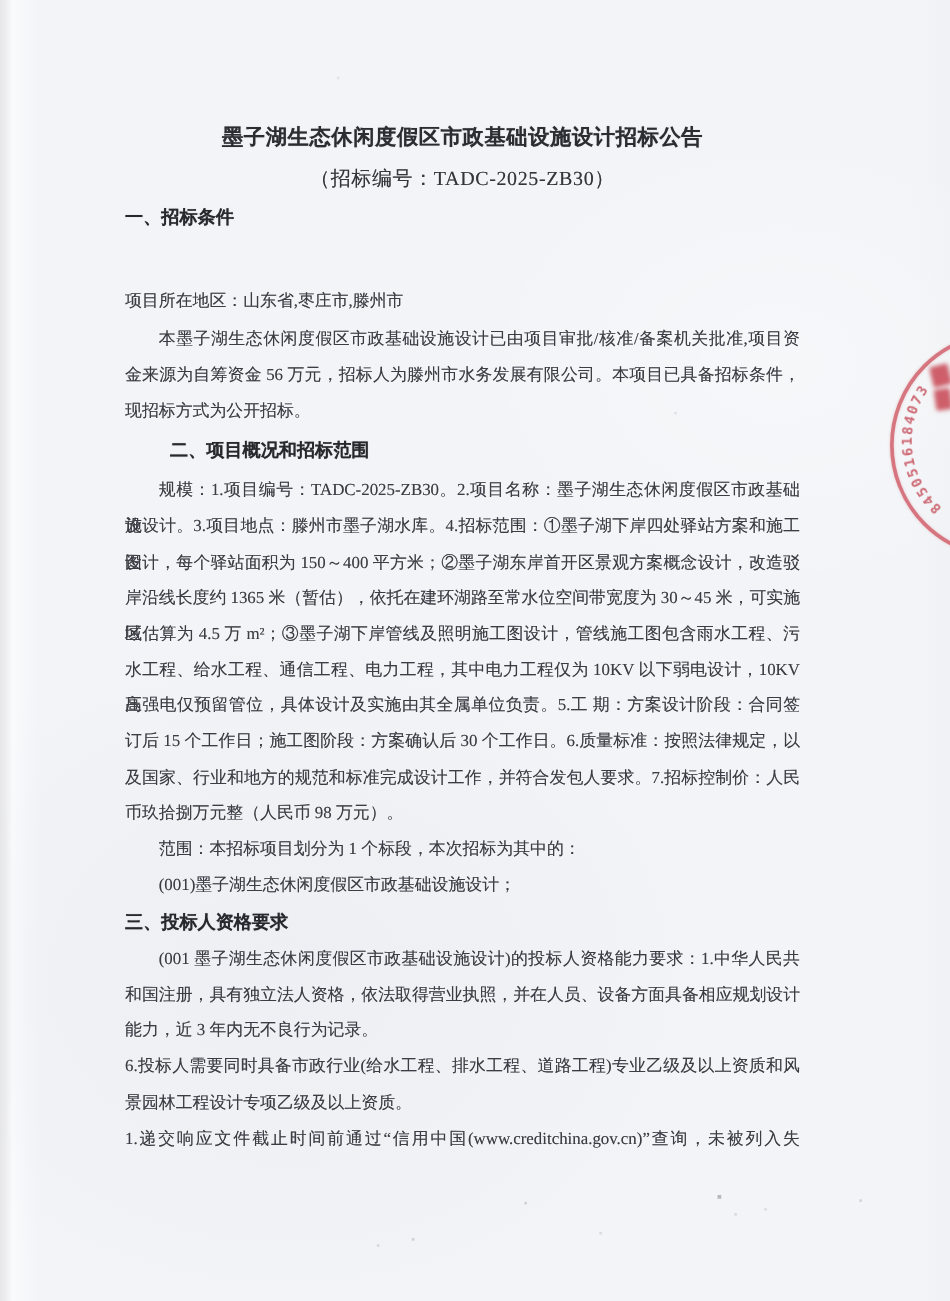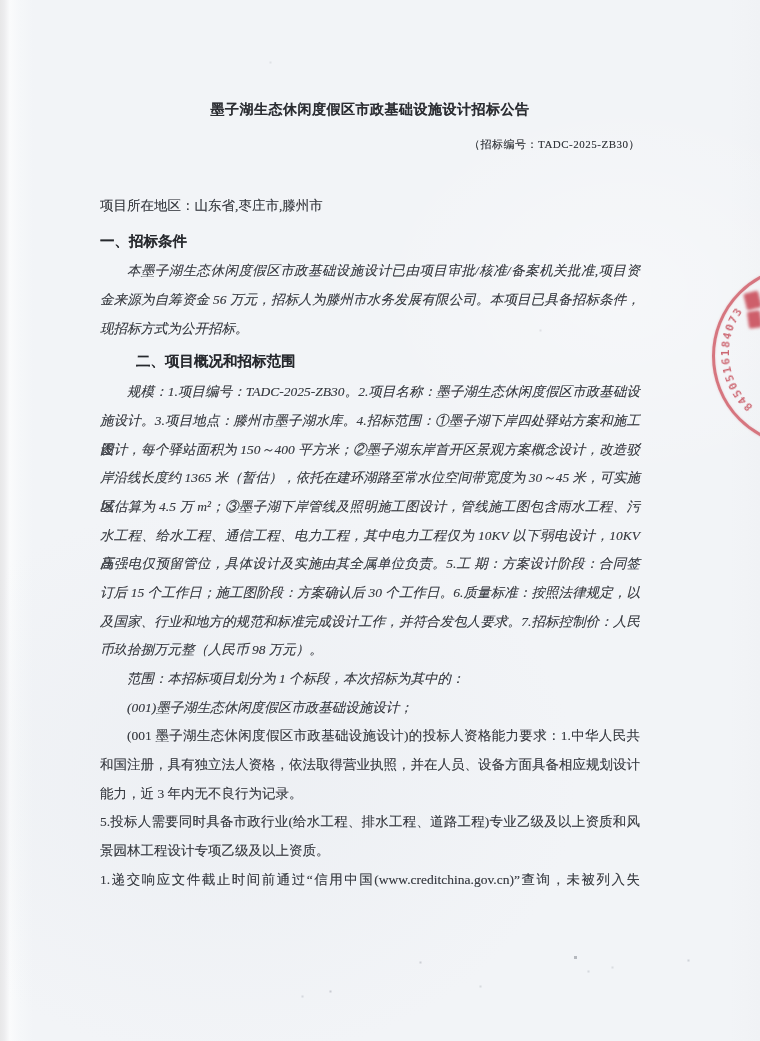--- a/index.html
+++ b/index.html
@@ -20,41 +20,41 @@
     line-height:28.7px;
     height:28.7px;
     white-space:nowrap;
     text-shadow:0 0 .5px rgba(55,58,64,.45);
   }
   .full{text-align:justify;text-align-last:justify;white-space:normal;}
   .ind{text-indent:2em;}
   .title{
     margin-top:100px;
     text-align:center;
-    font-size:14px;font-weight:bold;
+    font-size:17px;font-weight:bold;
     line-height:20px;height:20px;
     color:#2b2d32;letter-spacing:.5px;
     text-shadow:0 0 .6px rgba(43,45,50,.55);
   }
   .subtitle{
-    margin-top:14px;text-align:right;
-    font-size:11px;line-height:20px;height:20px;
+    margin-top:14px;text-align:center;
+    font-size:16px;line-height:20px;height:20px;
     color:#33363b;letter-spacing:.5px;
     text-shadow:0 0 .5px rgba(51,54,59,.5);
   }
   .loc{margin-top:38px;}
   .shead{
     font-weight:bold;font-size:14.5px;
     color:#26282d;
     text-shadow:0 0 .6px rgba(38,40,45,.55);
   }
   .h1m{margin-top:6px;}
   .h2m{margin-top:4px;margin-left:36px;}
   .h3m{margin-top:2px;}
-  .pm{margin-top:2px;font-style:italic;}
+  .pm{margin-top:2px;}
   
   .stamp-ring{
     position:absolute;left:712px;top:265px;
     width:176px;height:176px;
     border:3.2px solid rgba(208,89,100,.82);
     border-radius:50%;
     box-shadow:0 0 2px rgba(208,89,100,.35), inset 0 0 2px rgba(208,89,100,.3);
   }
   .stamp-digits{position:absolute;left:800px;top:353px;width:0;height:0;}
   .sd{
@@ -93,23 +93,23 @@
 <body>
 
 <div class="page">
 
   <div class="doc">
 
     <div class="title">墨子湖生态休闲度假区市政基础设施设计招标公告</div>
 
     <div class="subtitle">（招标编号：TADC-2025-ZB30）</div>
 
+    <div class="ln shead h1m">一、招标条件</div>
+
     <div class="ln loc">项目所在地区：山东省,枣庄市,滕州市</div>
-
-    <div class="ln shead h1m">一、招标条件</div>
     <div class="pm">
       <div class="ln full ind">本墨子湖生态休闲度假区市政基础设施设计已由项目审批/核准/备案机关批准,项目资</div>
       <div class="ln full">金来源为自筹资金 56 万元，招标人为滕州市水务发展有限公司。本项目已具备招标条件，</div>
       <div class="ln">现招标方式为公开招标。</div>
     </div>
 
     <div class="ln shead h2m">二、项目概况和招标范围</div>
     <div class="pm">
       <div class="ln full ind">规模：1.项目编号：TADC-2025-ZB30。2.项目名称：墨子湖生态休闲度假区市政基础设</div>
       <div class="ln full">施设计。3.项目地点：滕州市墨子湖水库。4.招标范围：①墨子湖下岸四处驿站方案和施工图</div>
@@ -118,25 +118,26 @@
       <div class="ln full">域估算为 4.5 万 m²；③墨子湖下岸管线及照明施工图设计，管线施工图包含雨水工程、污</div>
       <div class="ln full">水工程、给水工程、通信工程、电力工程，其中电力工程仅为 10KV 以下弱电设计，10KV 高</div>
       <div class="ln full">压强电仅预留管位，具体设计及实施由其全属单位负责。5.工 期：方案设计阶段：合同签</div>
       <div class="ln full">订后 15 个工作日；施工图阶段：方案确认后 30 个工作日。6.质量标准：按照法律规定，以</div>
       <div class="ln full">及国家、行业和地方的规范和标准完成设计工作，并符合发包人要求。7.招标控制价：人民</div>
       <div class="ln">币玖拾捌万元整（人民币 98 万元）。</div>
       <div class="ln ind">范围：本招标项目划分为 1 个标段，本次招标为其中的：</div>
       <div class="ln ind">(001)墨子湖生态休闲度假区市政基础设施设计；</div>
     </div>
 
+    <div class="ln shead h3m">三、投标人资格要求</div>
     <div>
       <div class="ln full ind">(001 墨子湖生态休闲度假区市政基础设施设计)的投标人资格能力要求：1.中华人民共</div>
       <div class="ln full">和国注册，具有独立法人资格，依法取得营业执照，并在人员、设备方面具备相应规划设计</div>
       <div class="ln">能力，近 3 年内无不良行为记录。</div>
-      <div class="ln full">5.投标人需要同时具备市政行业(给水工程、排水工程、道路工程)专业乙级及以上资质和风</div>
+      <div class="ln full">6.投标人需要同时具备市政行业(给水工程、排水工程、道路工程)专业乙级及以上资质和风</div>
       <div class="ln">景园林工程设计专项乙级及以上资质。</div>
       <div class="ln full">1.递交响应文件截止时间前通过“信用中国(www.creditchina.gov.cn)”查询，未被列入失</div>
     </div>
 
   </div>
 
   <div>
     <div class="stamp-ring" style="border-color: rgba(208, 89, 100, 0.82);"></div>
     <div class="stamp-digits">
         <span class="sd" style="color: rgb(200, 85, 97); transform: rotate(-57deg) translate(0px, -73px);">3</span>

